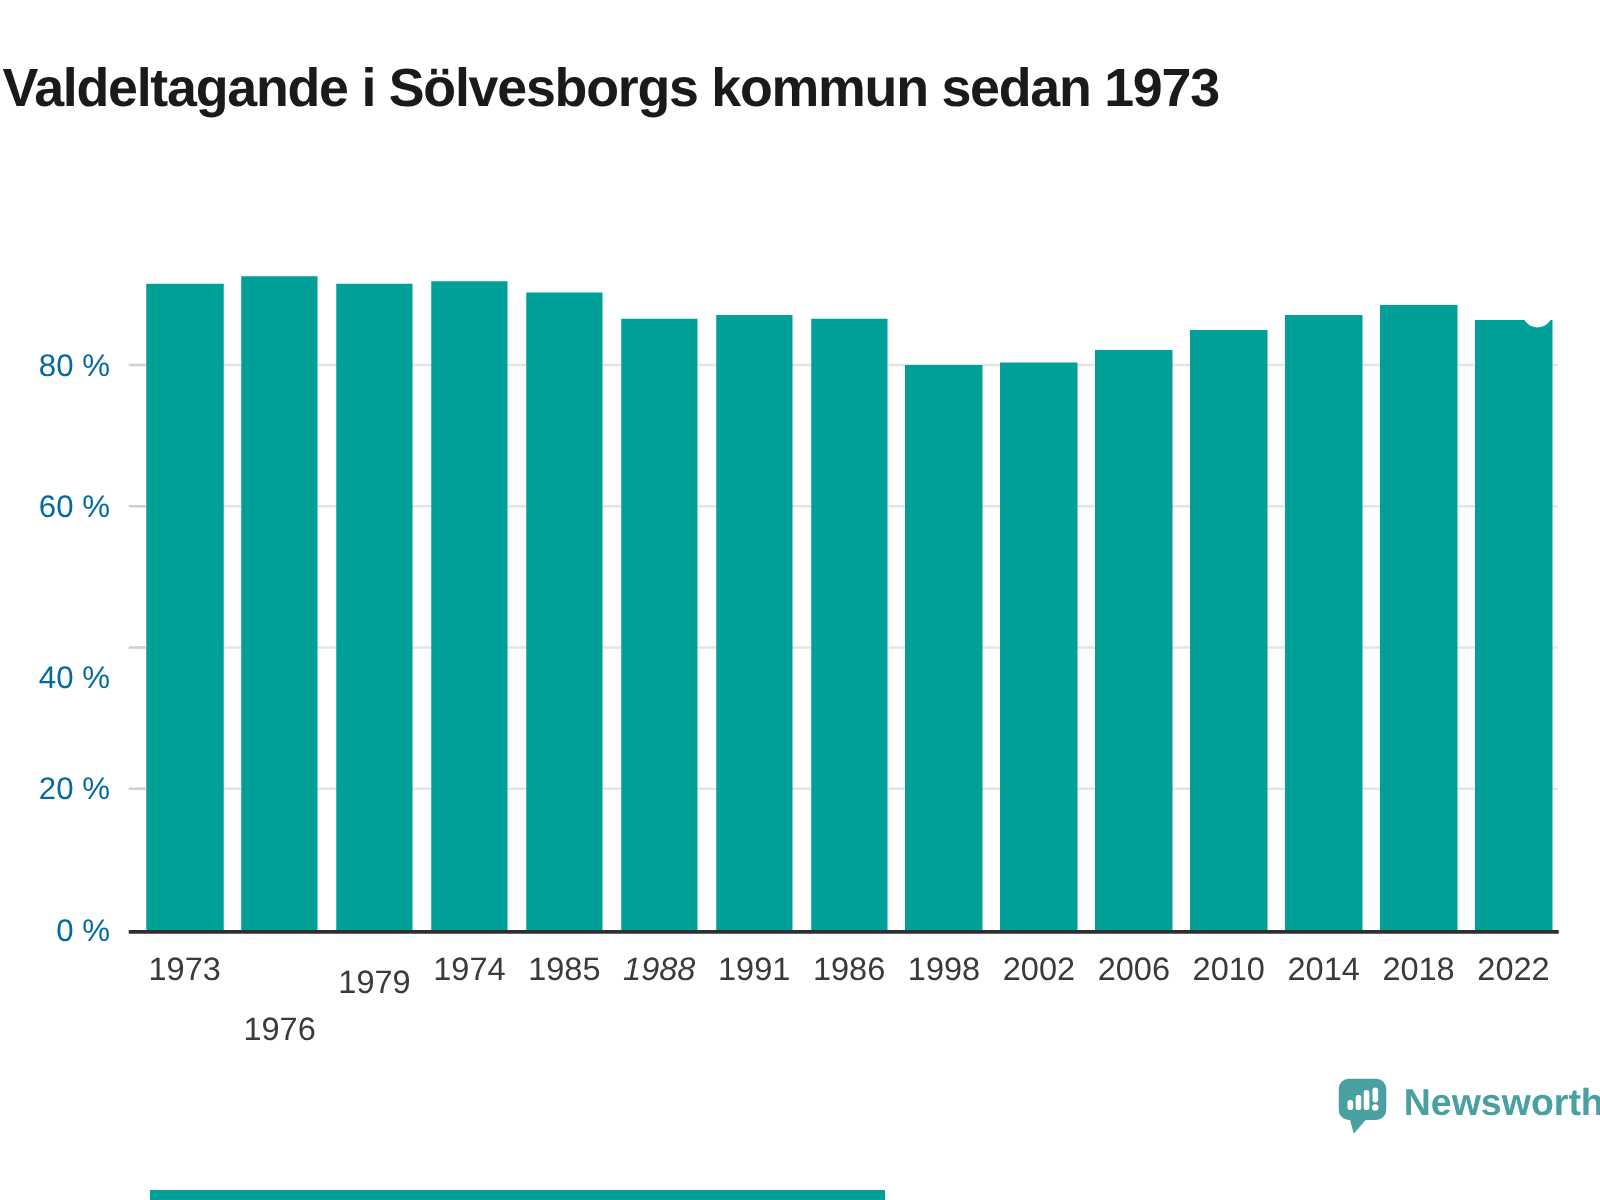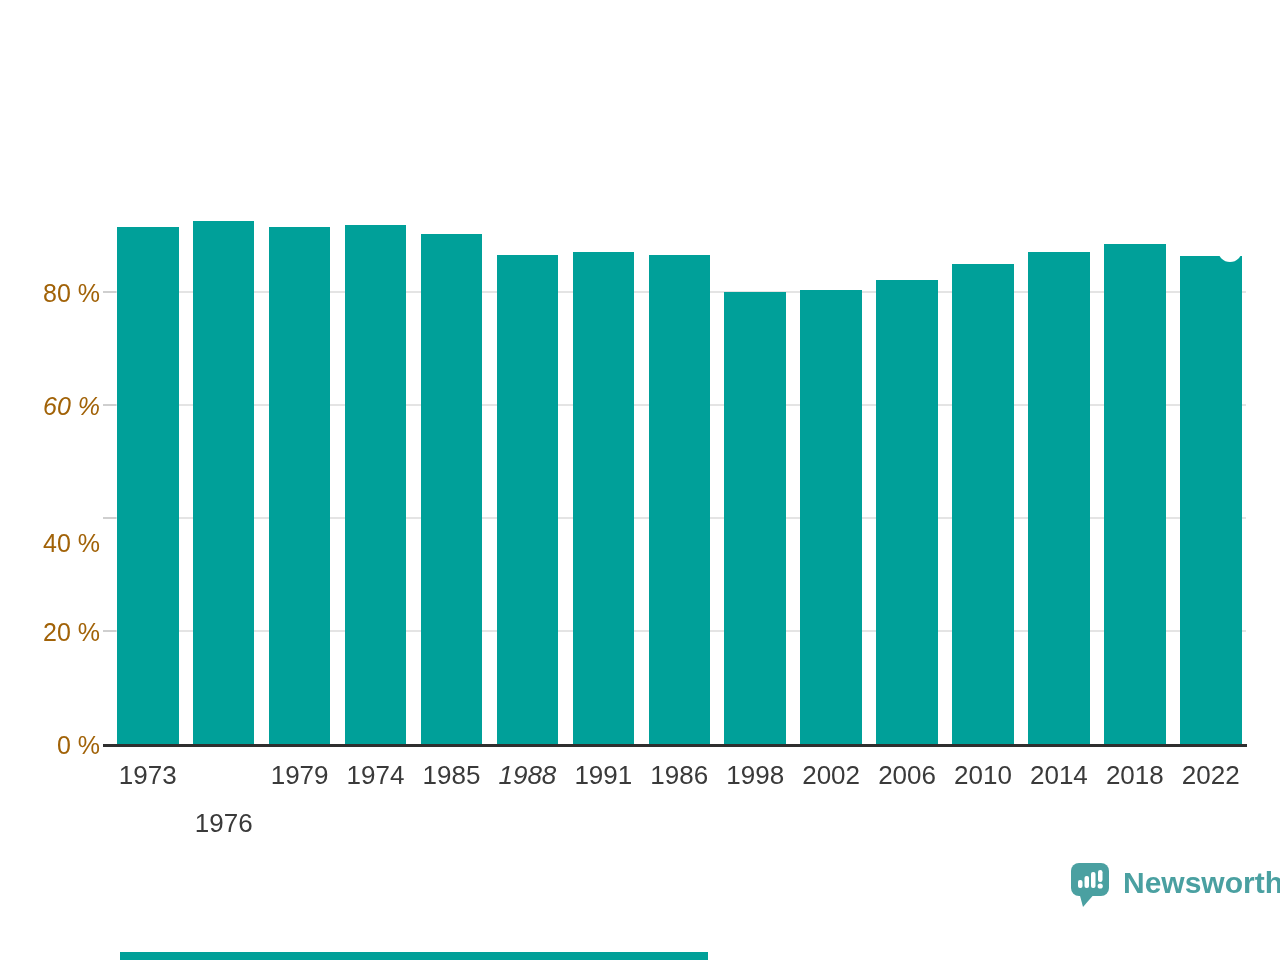--- a/index.html
+++ b/index.html
@@ -69,25 +69,25 @@
   .axis-line {
     position: absolute;
     left: 103px;
     top: 744px;
     width: 1144px;
     height: 2.5px;
     background: #2f2f2f;
   }
   .ylabel {
     position: absolute;
-    left: 12px;
+    left: 0;
     width: 88px;
     text-align: right;
     font-size: 25px;
-    color: #a16207;
+    color: #0369a1;
     transform: translateY(-50%);
     line-height: 1;
     white-space: nowrap;
   }
   .xlabel {
     position: absolute;
     top: 760px;
     width: 90px;
     text-align: center;
     font-size: 26px;
@@ -117,20 +117,21 @@
     width: 588px;
     height: 8px;
     background: #00a099;
   }
 </style>
 </head>
 <body>
 
 <div class="canvas">
 
+  <h1 class="chart-title">Valdeltagande i Sölvesborgs kommun sedan 1973</h1>
 
 
   <div class="plot" id="plot">
       <div class="gridline" style="bottom: 113px; background: rgb(228, 228, 228);"></div>
       <div class="ytick-mark" style="bottom: 113px;"></div>
       <div class="gridline" style="bottom: 226px; background: rgb(228, 228, 228);"></div>
       <div class="ytick-mark" style="bottom: 226px;"></div>
       <div class="gridline" style="bottom: 339px; background: rgb(228, 228, 228);"></div>
       <div class="ytick-mark" style="bottom: 339px;"></div>
       <div class="gridline" style="bottom: 452px; background: rgb(228, 228, 228);"></div>
@@ -151,30 +152,30 @@
       <div class="bar" style="left: 994.09px; width: 61.5px; height: 500.59px; background: rgb(0, 160, 153);"></div>
       <div class="bar" style="left: 1070.02px; width: 61.5px; height: 488.725px; background: rgb(0, 160, 153);">
         <div class="bar-notch"></div>
       </div>
     </div>
 
   <div id="ylabels">
       <div class="ylabel" style="top: 745px;">0 %</div>
       <div class="ylabel" style="top: 632px; padding-left: 11px;">20 %</div>
       <div class="ylabel" style="top: 519px; margin-top: 24px;">40 %</div>
-      <div class="ylabel" style="top: 406px; font-style: italic;">60 %</div>
+      <div class="ylabel" style="top: 406px;">60 %</div>
       <div class="ylabel" style="top: 293px;">80 %</div>
     </div>
 
   <div class="axis-line"></div>
 
   <div id="xlabels">
       <div class="xlabel" style="left: 102.75px;">1973</div>
       <div class="xlabel" style="left: 178.68px; margin-top: 48px;">1976</div>
-      <div class="xlabel" style="left: 254.61px;">1979</div>
+      <div class="xlabel" style="left: 254.61px; margin-top: 10px;">1979</div>
       <div class="xlabel" style="left: 330.54px;">1974</div>
       <div class="xlabel" style="left: 406.47px;">1985</div>
       <div class="xlabel" style="left: 482.4px; font-style: italic;">1988</div>
       <div class="xlabel" style="left: 558.33px;">1991</div>
       <div class="xlabel" style="left: 634.26px;">1986</div>
       <div class="xlabel" style="left: 710.19px;">1998</div>
       <div class="xlabel" style="left: 786.12px;">2002</div>
       <div class="xlabel" style="left: 862.05px;">2006</div>
       <div class="xlabel" style="left: 937.98px;">2010</div>
       <div class="xlabel" style="left: 1013.91px;">2014</div>

